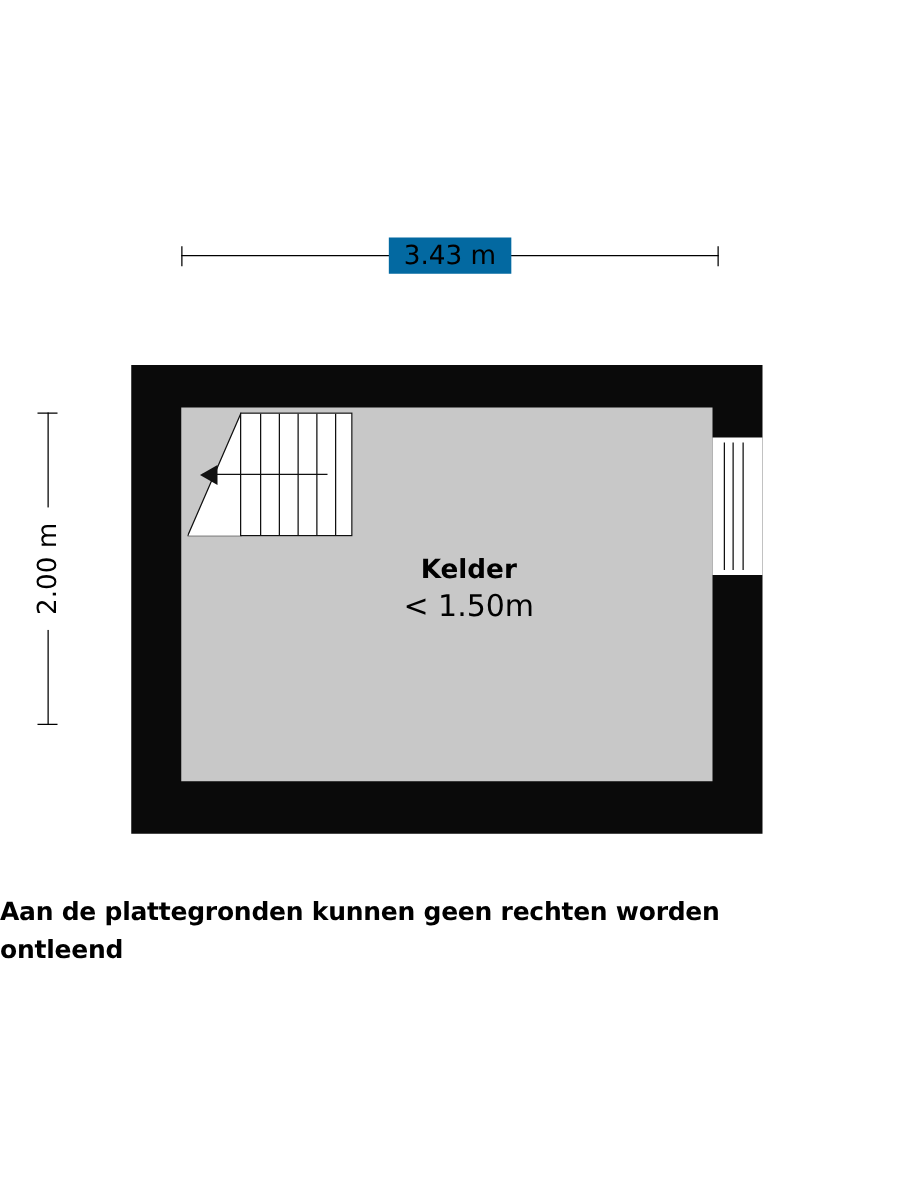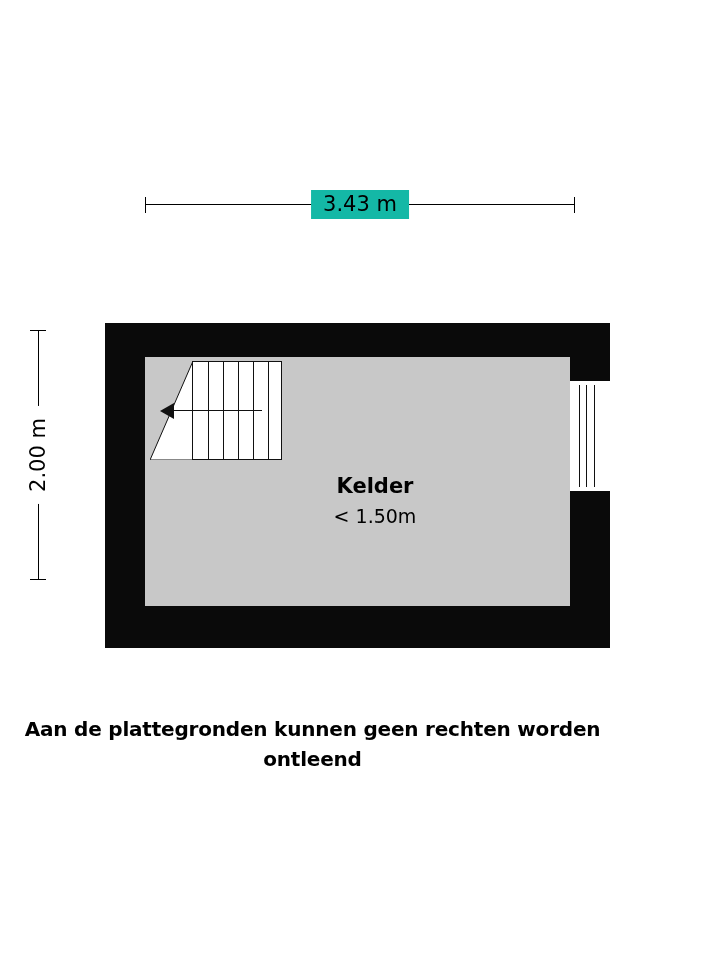--- a/index.html
+++ b/index.html
@@ -39,21 +39,21 @@
     height: 16px;
     background: #000;
   }
   #dim-top .cap.left  { left: 0; }
   #dim-top .cap.right { right: 0; }
   #dim-top .label {
     position: absolute;
     left: 50%;
     top: 0;
     transform: translateX(-50%);
-    background: #14b8a6;
+    background: #0369a1;
     padding: 0 12px;
     font-size: 21px;
     line-height: 29px;
     white-space: nowrap;
   }
 
   
   #dim-left {
     position: absolute;
     left: 8px;
@@ -89,22 +89,21 @@
     line-height: 29px;
     white-space: nowrap;
   }
 
   
   #plan {
     position: absolute;
     left: 105px;
     top: 292px;
     width: 505px;
-    height: 325px;
-    margin-top: 31px;
+    height: 375px;
   }
   
   #plan .walls {
     position: absolute;
     inset: 0;
     background: #0a0a0a;
   }
   
   #plan .room-fill {
     position: absolute;
@@ -202,31 +201,30 @@
     top: 148px;
     width: 190px;
     text-align: center;
   }
   #room-label .name {
     font-size: 21px;
     line-height: 30px;
     font-weight: bold;
   }
   #room-label .area {
-    font-size: 19px;
+    font-size: 24px;
     line-height: 30px;
   }
 
   
   #footer {
     position: absolute;
     left: 0;
     top: 714px;
     width: 625px;
-    text-align: center;
   }
   #footer .line1 {
     font-size: 20px;
     font-weight: bold;
     line-height: 30px;
     letter-spacing: -0.2px;
   }
   #footer .line2 {
     font-size: 20px;
     font-weight: bold;

